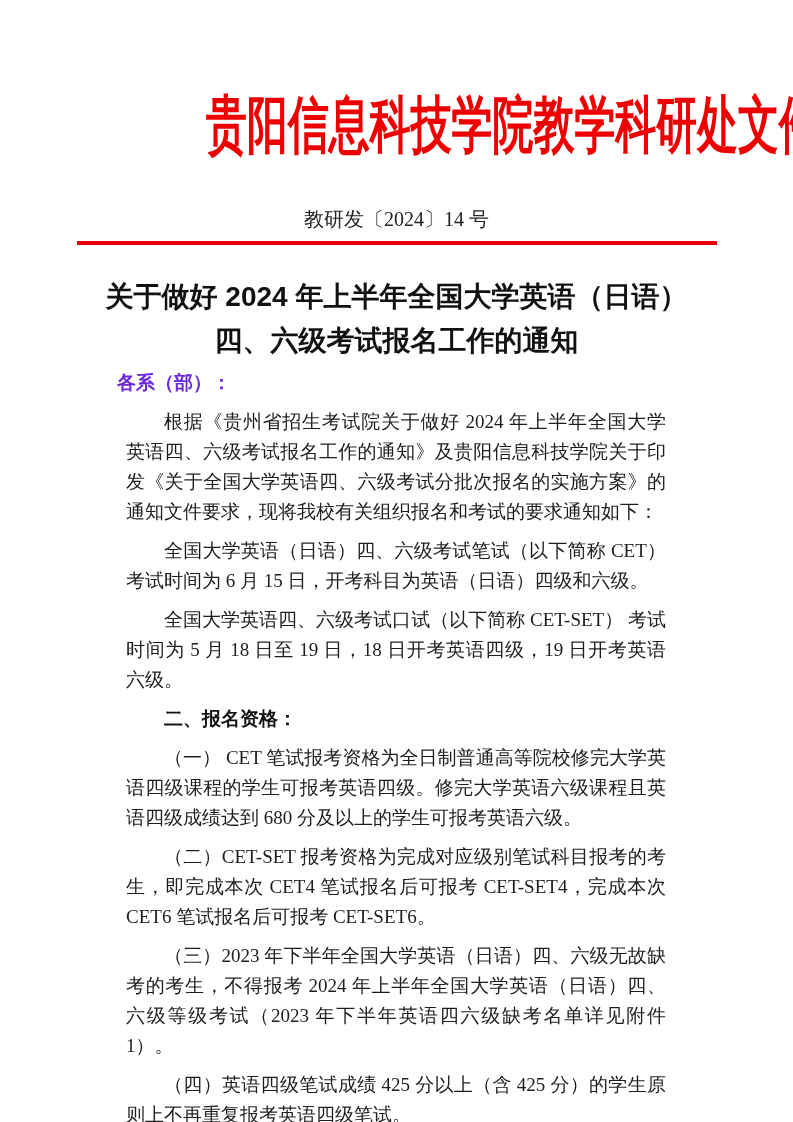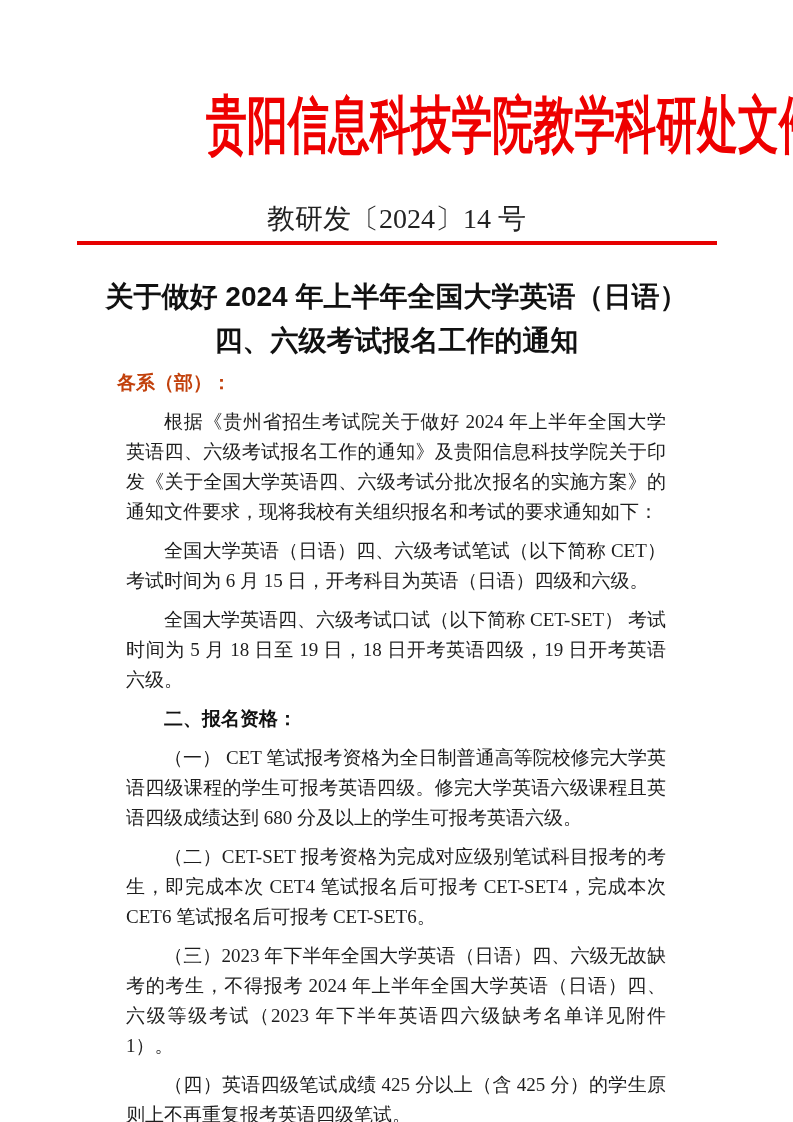--- a/index.html
+++ b/index.html
@@ -35,21 +35,21 @@
     color: #ee0000;
     transform: scaleX(0.66);
     transform-origin: 50% 50%;
     letter-spacing: 0px;
   }
   .doc-number {
     margin-top: 48px;
     height: 26px;
     line-height: 26px;
     text-align: center;
-    font-size: 28px;
+    font-size: 20px;
     color: #222222;
     font-family: "Liberation Serif", "DejaVu Serif", serif;
   }
   .red-line {
     margin: 9px auto 0 auto;
     width: 640px;
     height: 4px;
     background: #e60000;
   }
   
@@ -68,21 +68,21 @@
     padding: 0 118px 0 117px;
     font-size: 19px;
     line-height: 30px;
     color: #1d1d1d;
     text-align: justify;
   }
   .salutation {
     margin: 0;
     font-family: "Liberation Sans", "DejaVu Sans", sans-serif;
     font-weight: bold;
-    color: #c2410c;
+    color: #6d28d9;
   }
   .para {
     margin: 9px;
     text-indent: 2em;
     text-align: justify;
     text-align-last: left;
   }
   .para.heading {
     font-family: "Liberation Sans", "DejaVu Sans", sans-serif;
     font-weight: bold;

